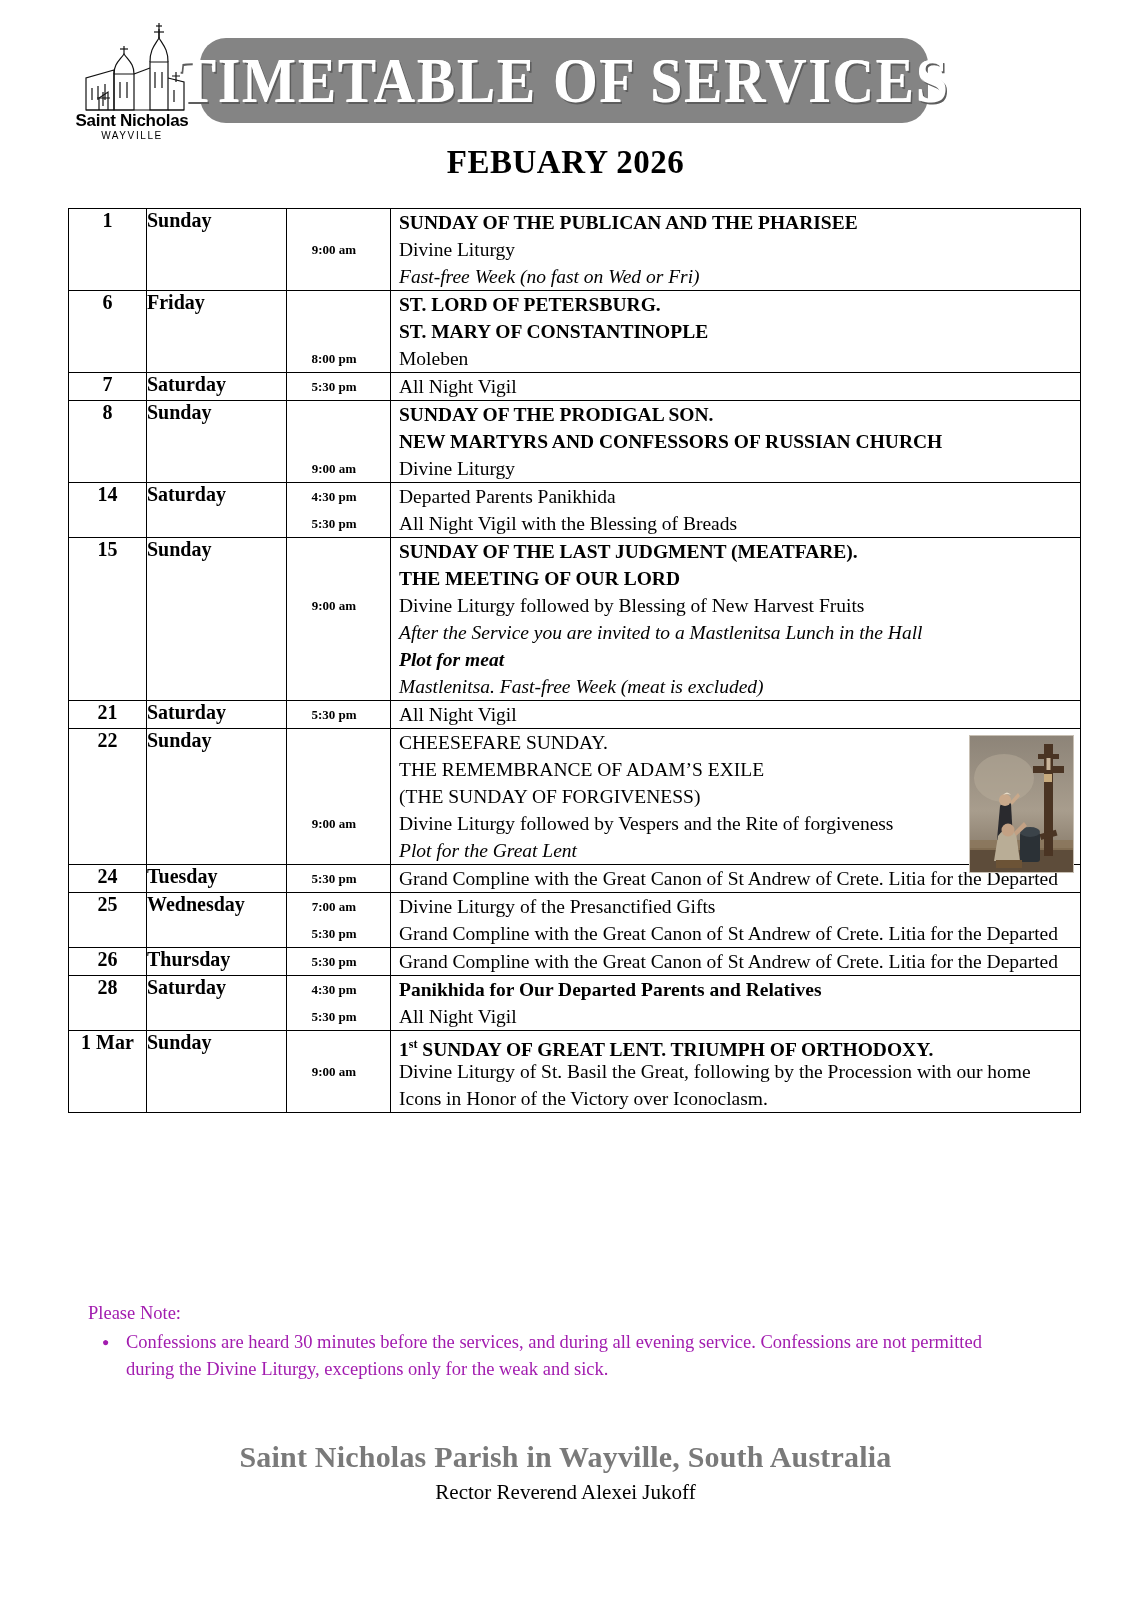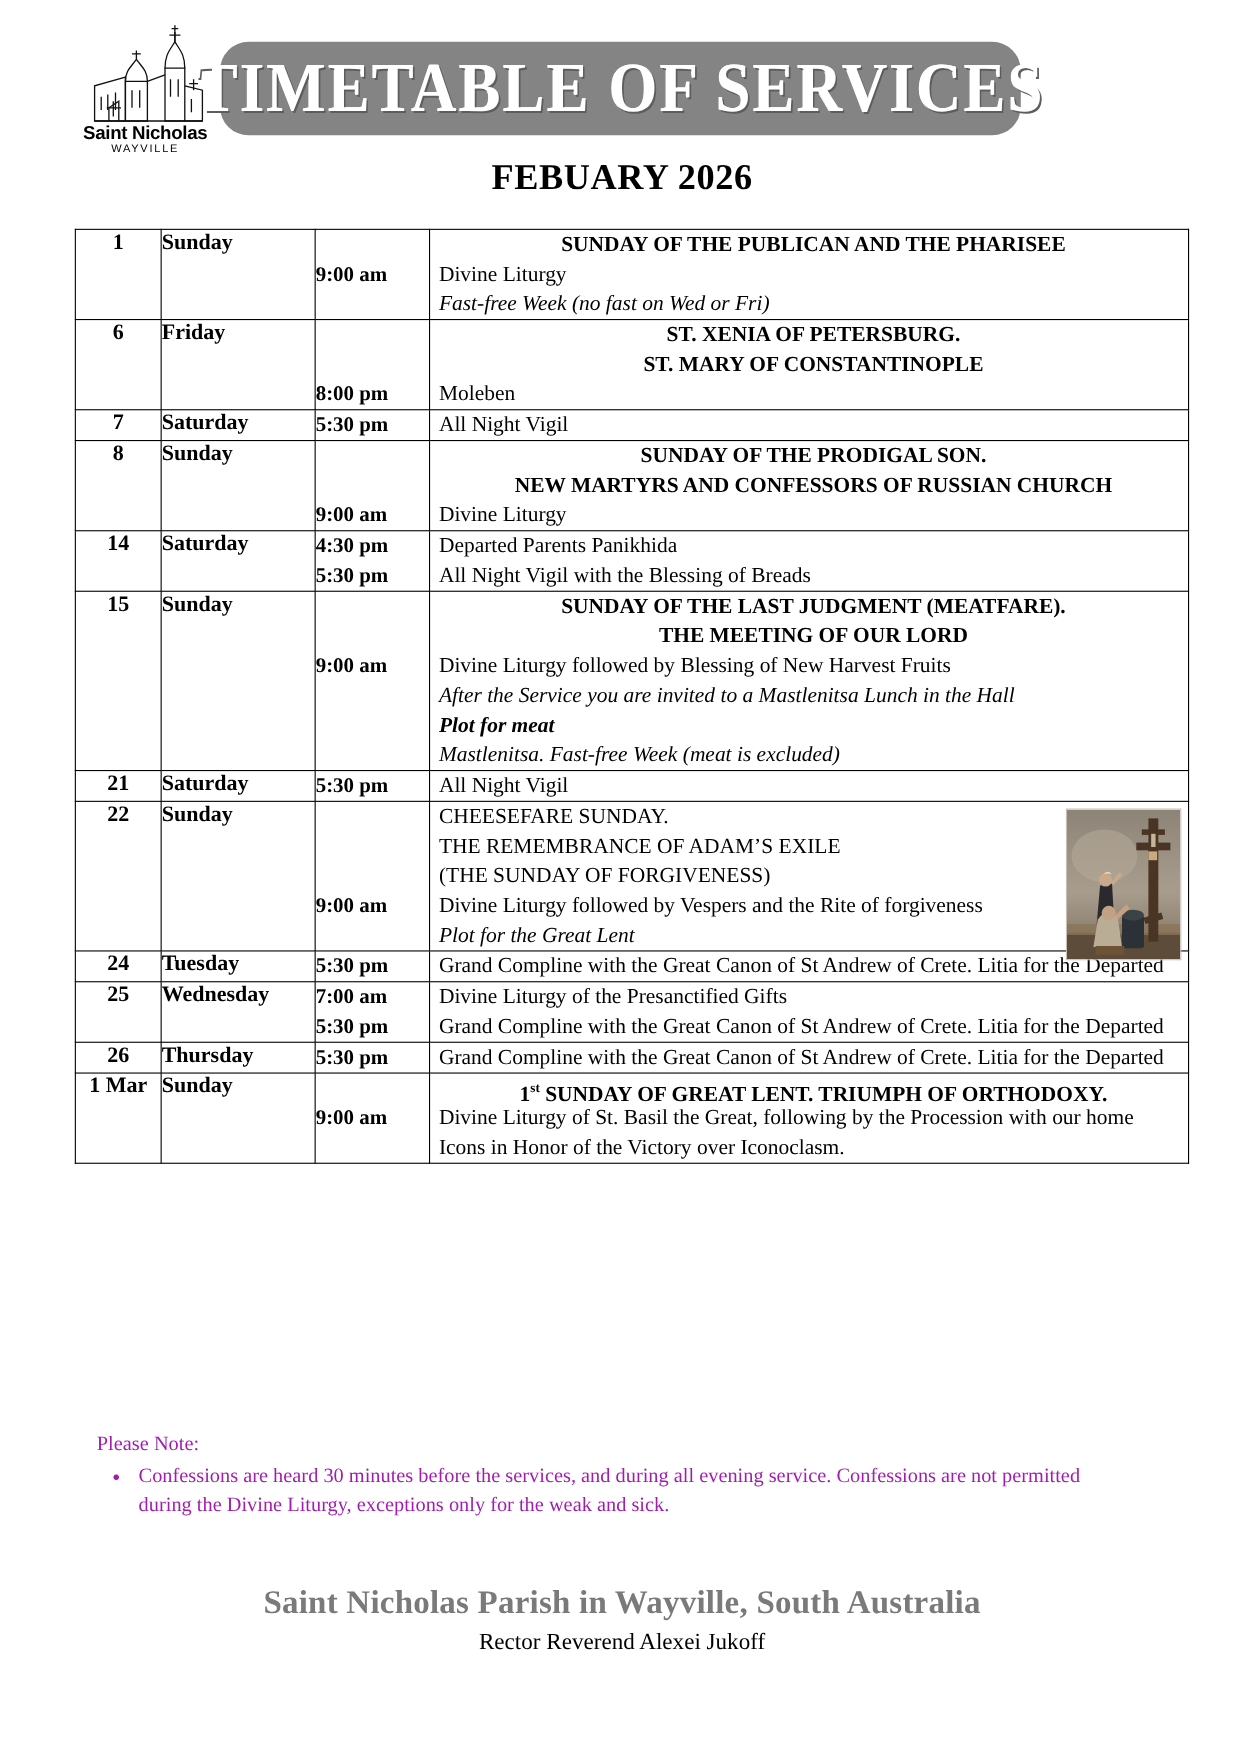--- a/index.html
+++ b/index.html
@@ -115,37 +115,37 @@
     padding-top: 3px;
     padding-left: 9px;
   }
   .c-time {
     padding: 0;
   }
   .c-detail {
     padding: 0;
   }
   .tline {
-    font-size: 19px;
+    font-size: 13px;
     line-height: 27px;
     height: 27px;
-    text-align: left;
+    text-align: center;
     padding-right: 9px;
     font-weight: bold;
     white-space: nowrap;
   }
   .dline {
     font-size: 19.5px;
     line-height: 27px;
     height: 27px;
     padding-left: 8px;
     white-space: nowrap;
     overflow: visible;
   }
-  .dline.caps   { font-weight: bold; text-align: center; }
+  .dline.caps   { font-weight: bold; }
   .dline.bold   { font-weight: bold; }
   .dline.ital   { font-style: italic; }
   .dline.bi     { font-style: italic; font-weight: bold; }
   .dline.biu    { font-style: italic; font-weight: bold; text-decoration: underline; display: inline-block; }
   .sup { font-size: 12px; vertical-align: super; }
 
   
   .row-img {
     position: absolute;
     right: 6px;
@@ -279,21 +279,21 @@
         </tr>
         <tr>
           <td class="c-date">6</td>
           <td class="c-day">Friday</td>
           <td class="c-time">
             <div class="tline"></div>
             <div class="tline"></div>
             <div class="tline">8:00 pm</div>
           </td>
           <td class="c-detail">
-            <div class="dline caps">ST. XENIA OF PETERSBURG.</div>
+            <div class="dline caps">ST. LORD OF PETERSBURG.</div>
             <div class="dline caps">ST. MARY OF CONSTANTINOPLE</div>
             <div class="dline">Moleben</div>
           </td>
         </tr>
         <tr>
           <td class="c-date">7</td>
           <td class="c-day">Saturday</td>
           <td class="c-time">
             <div class="tline">5:30 pm</div>
           </td>
@@ -430,20 +430,32 @@
           <td class="c-date">26</td>
           <td class="c-day">Thursday</td>
           <td class="c-time">
             <div class="tline">5:30 pm</div>
           </td>
           <td class="c-detail">
             <div class="dline">Grand Compline with the Great Canon of St Andrew of Crete. Litia for the Departed</div>
           </td>
         </tr>
         <tr>
+          <td class="c-date">28</td>
+          <td class="c-day">Saturday</td>
+          <td class="c-time">
+            <div class="tline">4:30 pm</div>
+            <div class="tline">5:30 pm</div>
+          </td>
+          <td class="c-detail">
+            <div class="dline bold">Panikhida for Our Departed Parents and Relatives</div>
+            <div class="dline">All Night Vigil</div>
+          </td>
+        </tr>
+        <tr>
           <td class="c-date">1 Mar</td>
           <td class="c-day">Sunday</td>
           <td class="c-time">
             <div class="tline"></div>
             <div class="tline">9:00 am</div>
             <div class="tline"></div>
           </td>
           <td class="c-detail">
             <div class="dline caps">1<span class="sup">st</span> SUNDAY OF GREAT LENT. TRIUMPH OF ORTHODOXY.</div>
             <div class="dline">Divine Liturgy of St. Basil the Great, following by the Procession with our home</div>

